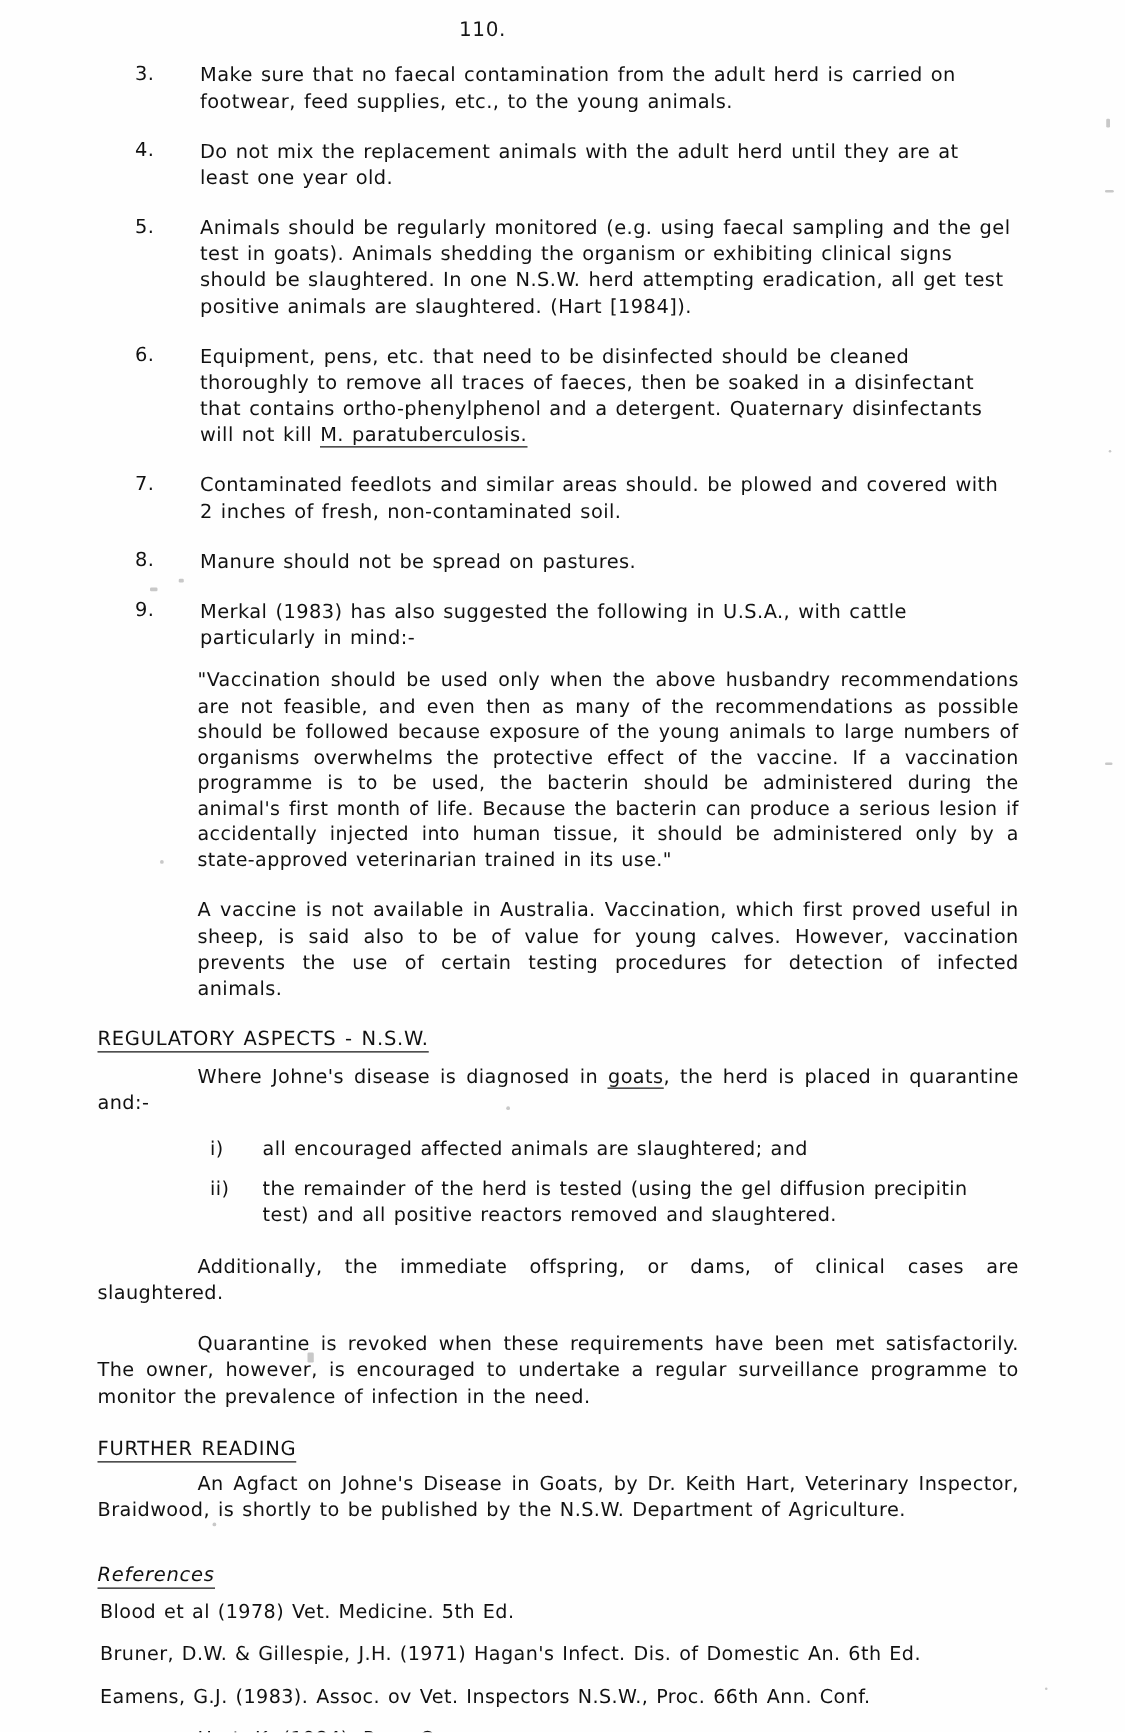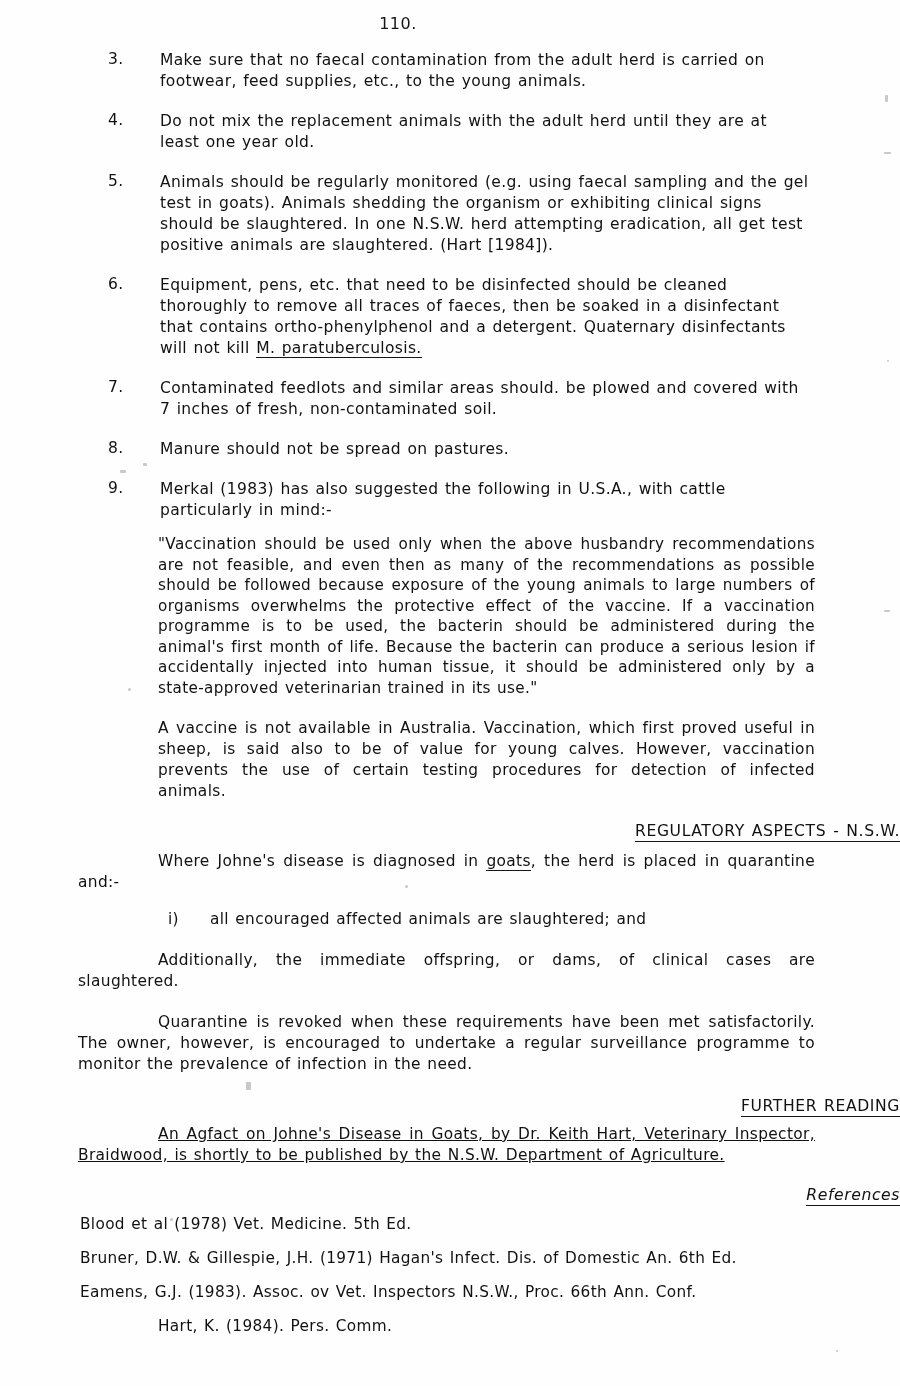--- a/index.html
+++ b/index.html
@@ -16,21 +16,21 @@
     font-family: "DejaVu Sans", sans-serif;
     color: #111111;
     overflow: hidden;
     box-sizing: border-box;
   }
 
   
   .page-number {
     position: absolute;
     top: 14px;
-    left: 16px;
+    left: 4px;
     width: 764px;
     text-align: center;
     font-size: 16px;
     letter-spacing: 0.5px;
     color: #161616;
   }
 
   
   .body {
     position: absolute;
@@ -86,26 +86,25 @@
     word-spacing: 1.2px;
     text-align: justify;
   }
   .para.outdent {
     padding-left: 78px;
     text-indent: 80px;
   }
 
   
   .heading {
-    margin: 0 0 11px 16px;
+    margin: 0 0 11px 4px;
     padding-left: 74px;
     font-size: 15.6px;
     letter-spacing: 0.6px;
     word-spacing: 1.4px;
-    text-align: right;
   }
   .heading span.u {
     border-bottom: 1.4px solid #151515;
     padding-bottom: 1px;
   }
   .heading.tight { margin-bottom: 9px; }
 
   
   .roman-list {
     margin: 0 0 20px 0;
@@ -195,21 +194,21 @@
       <span class="text">Animals should be regularly monitored (e.g. using faecal sampling and the gel test in goats).  Animals shedding the organism or exhibiting clinical signs should be slaughtered.  In one N.S.W. herd attempting eradication, all get test positive animals are slaughtered.  (Hart [1984]).</span>
     </div>
 
     <div class="num-item">
       <span class="marker">6.</span>
       <span class="text nojust"><span>Equipment, pens, etc. that need to be disinfected should be cleaned thoroughly to remove all traces of faeces, then be soaked in a disinfectant that contains ortho-phenylphenol and a detergent. Quaternary disinfectants will not kill </span><u class="plain">M. paratuberculosis.</u></span>
     </div>
 
     <div class="num-item">
       <span class="marker">7.</span>
-      <span class="text">Contaminated feedlots and similar areas should. be plowed and covered with 7 inches of fresh, non-contaminated soil.</span>
+      <span class="text">Contaminated feedlots and similar areas should. be plowed and covered with 2 inches of fresh, non-contaminated soil.</span>
     </div>
 
     <div class="num-item">
       <span class="marker">8.</span>
       <span class="text nojust">Manure should not be spread on pastures.</span>
     </div>
 
     <div class="num-item" style="margin-bottom:13px;">
       <span class="marker">9.</span>
       <span class="text nojust">Merkal (1983) has also suggested the following in U.S.A., with cattle particularly in mind:-</span>
@@ -221,28 +220,32 @@
 
     <div class="heading"><span class="u">REGULATORY ASPECTS - N.S.W.</span></div>
 
     <div class="para outdent" style="margin-bottom:16px;"><span>Where Johne's disease is diagnosed in </span><u class="plain">goats</u><span>, the herd is placed in quarantine and:-</span></div>
 
     <div class="roman-list">
       <div class="roman-item">
         <span class="marker">i)</span>
         <span>all encouraged affected animals are slaughtered;   and</span>
       </div>
+      <div class="roman-item">
+        <span class="marker">ii)</span>
+        <span>the remainder of the herd is tested (using the gel diffusion precipitin test) and all positive reactors removed and slaughtered.</span>
+      </div>
     </div>
 
     <div class="para outdent">Additionally, the immediate offspring, or dams, of clinical cases are slaughtered.</div>
 
     <div class="para outdent" style="margin-bottom:22px;">Quarantine is revoked when these requirements have been met satisfactorily.  The owner, however, is encouraged to undertake a regular surveillance programme to monitor the prevalence of infection in the need.</div>
 
     <div class="heading tight"><span class="u">FURTHER READING</span></div>
-    <div class="para outdent" style="margin-bottom:20px;text-decoration:underline;">An Agfact on Johne's Disease in Goats, by Dr. Keith Hart, Veterinary Inspector, Braidwood, is shortly to be published by the N.S.W. Department of Agriculture.</div>
+    <div class="para outdent" style="margin-bottom:32px;">An Agfact on Johne's Disease in Goats, by Dr. Keith Hart, Veterinary Inspector, Braidwood, is shortly to be published by the N.S.W. Department of Agriculture.</div>
 
     <div class="heading tight" style="margin-bottom:10px;font-style:italic;"><span class="u">References</span></div>
 
     <div class="refs">
       <div class="ref">Blood et al (1978) Vet. Medicine.   5th Ed.</div>
       <div class="ref">Bruner, D.W. &amp; Gillespie, J.H. (1971) Hagan's Infect. Dis. of Domestic An.  6th Ed.</div>
       <div class="ref">Eamens, G.J. (1983).   Assoc. ov Vet. Inspectors N.S.W., Proc. 66th Ann. Conf.</div>
       <div class="ref" style="text-indent:0;">Hart, K. (1984).   Pers. Comm.</div>
 
     </div>

